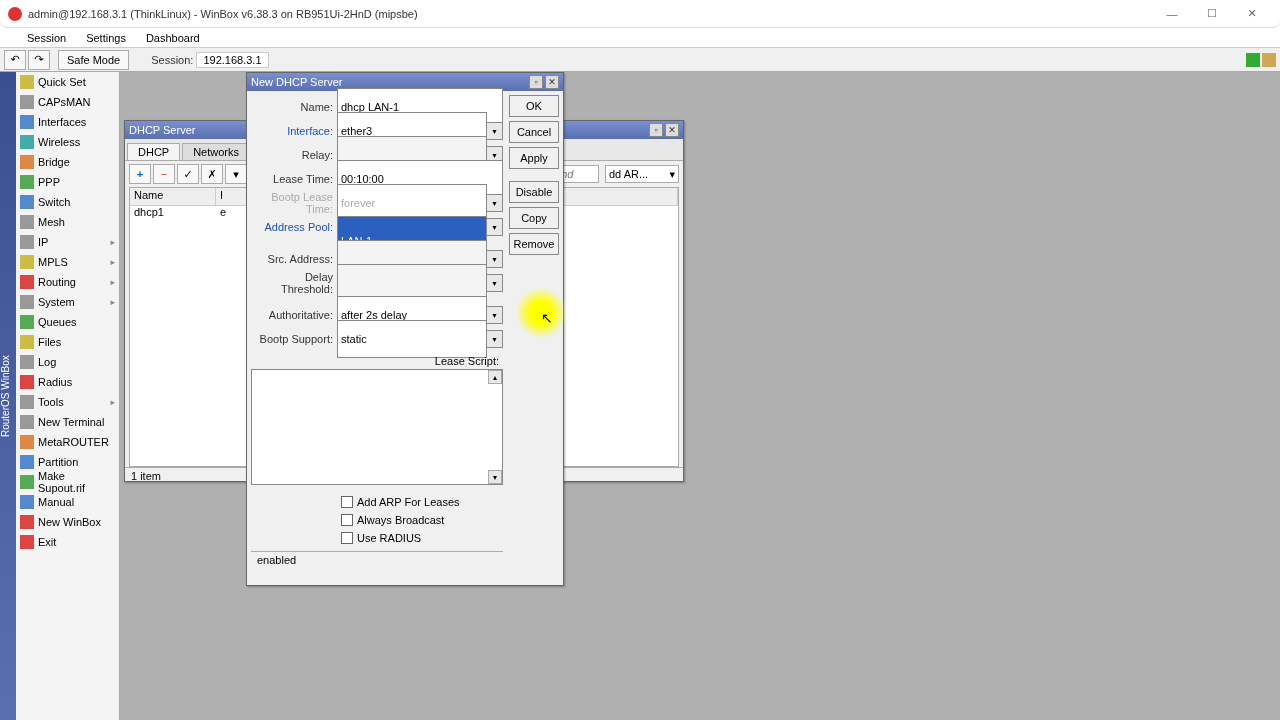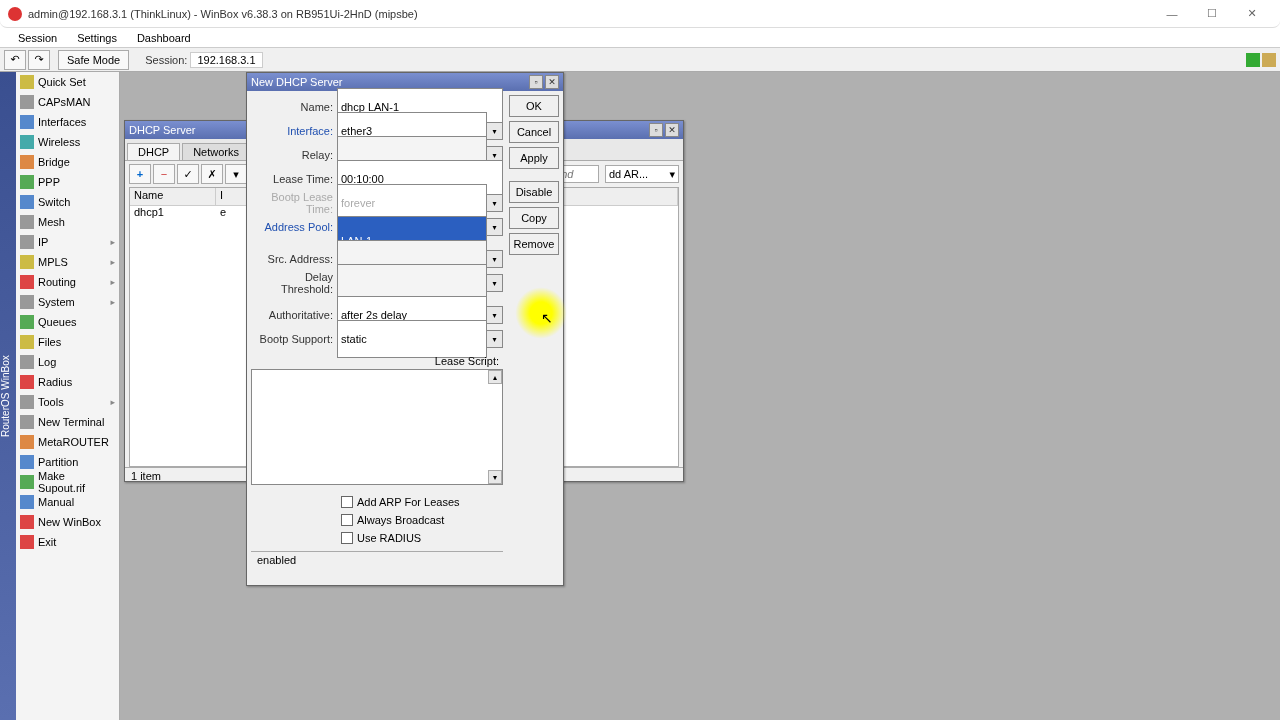--- a/index.html
+++ b/index.html
@@ -5,28 +5,28 @@
 * { box-sizing: border-box; margin: 0; padding: 0; font-family: "Segoe UI", Tahoma, sans-serif; font-size: 11px; }
 body { background: #fff; width: 1280px; height: 720px; overflow: hidden; position: relative; }
 
 
 .titlebar { height: 28px; background: #fff; display: flex; align-items: center; padding: 0 8px; border-bottom: 1px solid #ddd; border-radius: 7px; }
 .titlebar .app-icon { width: 14px; height: 14px; background: #d33; border-radius: 50%; margin-right: 6px; }
 .titlebar .title-text { flex: 1; color: #333; }
 .titlebar .win-btn { width: 40px; height: 24px; display: flex; align-items: center; justify-content: center; color: #666; cursor: pointer; }
 
 
-.menubar { height: 20px; background: #fff; display: flex; align-items: center; padding: 0 8px; border-bottom: 1px solid #ccc; }
+.menubar { height: 20px; background: #fff; display: flex; align-items: center; padding: 0 17px; border-bottom: 1px solid #ccc; }
 .menubar .menu-item { padding: 2px 10px; cursor: pointer; }
 
 
 .toolbar { height: 24px; background: #f0f0f0; display: flex; align-items: center; padding: 0 4px; border-bottom: 1px solid #aaa; }
 .toolbar .tbtn { width: 22px; height: 20px; border: 1px solid #aaa; background: #f8f8f8; margin-right: 2px; display: flex; align-items: center; justify-content: center; cursor: pointer; }
 .toolbar .safemode { height: 20px; border: 1px solid #aaa; background: #f8f8f8; padding: 0 8px; margin: 0 6px; display: flex; align-items: center; cursor: pointer; }
-.toolbar .session-label { margin-left: 10px; color: #333; text-align: right; }
+.toolbar .session-label { margin-left: 16px; color: #333; text-align: right; }
 .toolbar .session-val { margin-left: 3px; border: 1px solid #ccc; background: #fff; padding: 1px 6px; }
 .toolbar .right-icons { margin-left: auto; display: flex; gap: 2px; }
 .toolbar .sq { width: 14px; height: 14px; }
 .toolbar .sq.green { background: #3a3; }
 .toolbar .sq.lock { background: #ca5; }
 
 
 .mainarea { position: absolute; top: 72px; left: 0; right: 0; bottom: 0; display: flex; }
 .vert-label { width: 16px; background: linear-gradient(#5a6fb0,#3a4f90); color: #fff; writing-mode: vertical-rl; transform: rotate(180deg); text-align: center; padding: 4px 0; font-size: 10px; }
 .sidebar { width: 104px; background: #f4f4f4; border-right: 1px solid #aaa; }

